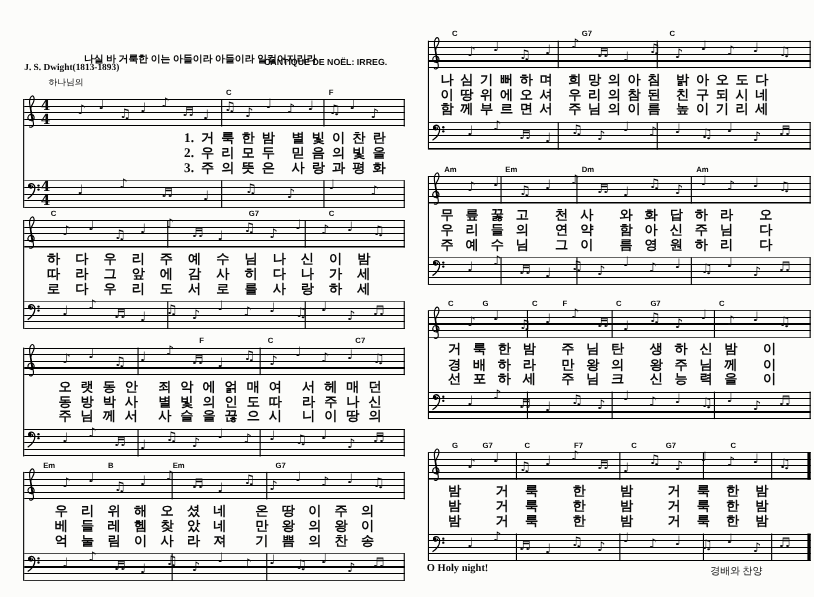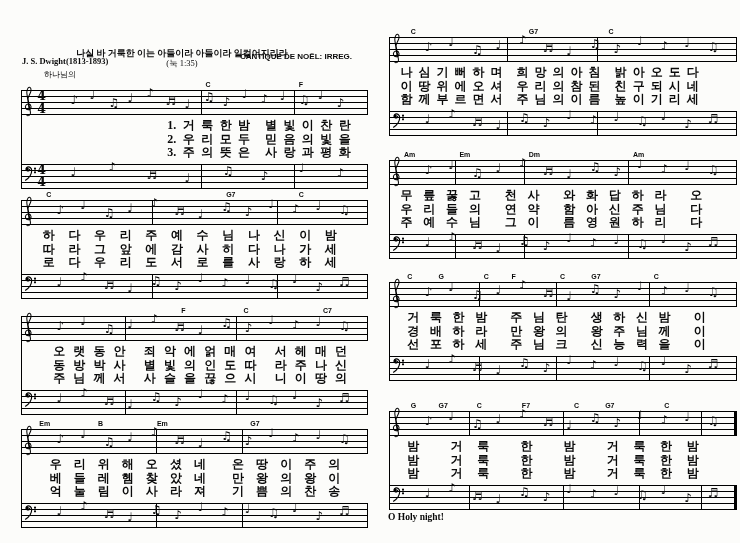--- a/index.html
+++ b/index.html
@@ -45,21 +45,20 @@
   .lyr{display:flex;justify-content:space-between;font-size:12px;font-weight:bold;
        line-height:13.5px;white-space:nowrap;}
   .lyr span{white-space:pre;}
   .lyr span.gap{width:2px;}
 </style>
 </head>
 <body>
 
 <div class="page">
   <div class="subtitle">나실 바 거룩한 이는 아들이라 아들이라 일컬어지리라</div>
-  <div class="scripture">(눅 1:35)</div>
   <div class="author">J. S. Dwight(1813-1893)</div>
   <div class="tune-name">CANTIQUE DE NOËL: IRREG.</div>
   <div class="tempo">하나님의</div>
 
   <div id="colL" class="column">
       <div class="system" style="top: 0px;">
         <div class="staff treble">
           <div class="clef"><svg viewBox="0 0 14 38" width="12" height="33">
               <path d="M7.2 27.5 C3.4 27.8 1.8 24.6 3.4 22.2 C5 19.8 8.8 20.4 9.3 23.4 C9.8 26.4 7.2 27.5 7.2 27.5 L4.6 9 C4.1 5 5.6 1.6 7.2 1.2 C8.8 0.8 9.9 3.4 9.1 6.4 C8.2 9.8 5.8 11.6 5.9 14.6 L8.7 30.5 C9.2 33.8 5.8 35.4 4.2 33.6" fill="none" stroke="#000" stroke-width="1.2"></path>
             </svg></div>
@@ -881,13 +880,14 @@
           <div class="note" style="left: 64.4%; top: 0px;">♩</div>
           <div class="note" style="left: 71.2%; top: 4px;">♫</div>
           <div class="note" style="left: 78%; top: -1px;">♩</div>
           <div class="note" style="left: 84.8%; top: 7px;">♪</div>
           <div class="note" style="left: 91.6%; top: 2px;">♬</div>
         </div>
       </div>
     </div>
 
   <div class="foot-left">O Holy night!</div>
+  <div class="foot-right">경배와 찬양</div>
 </div>
 
 </body></html>

